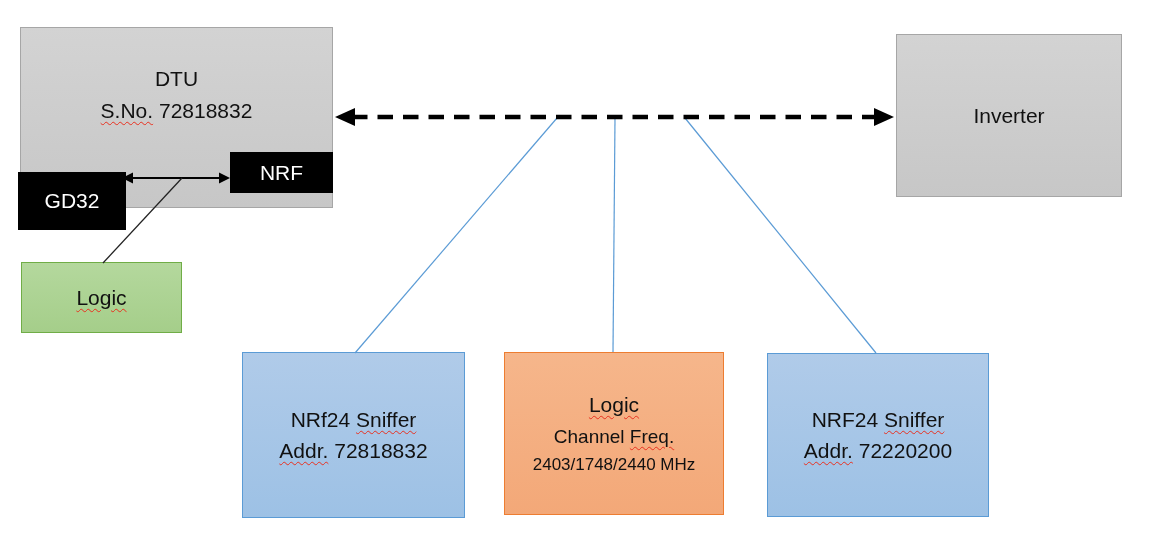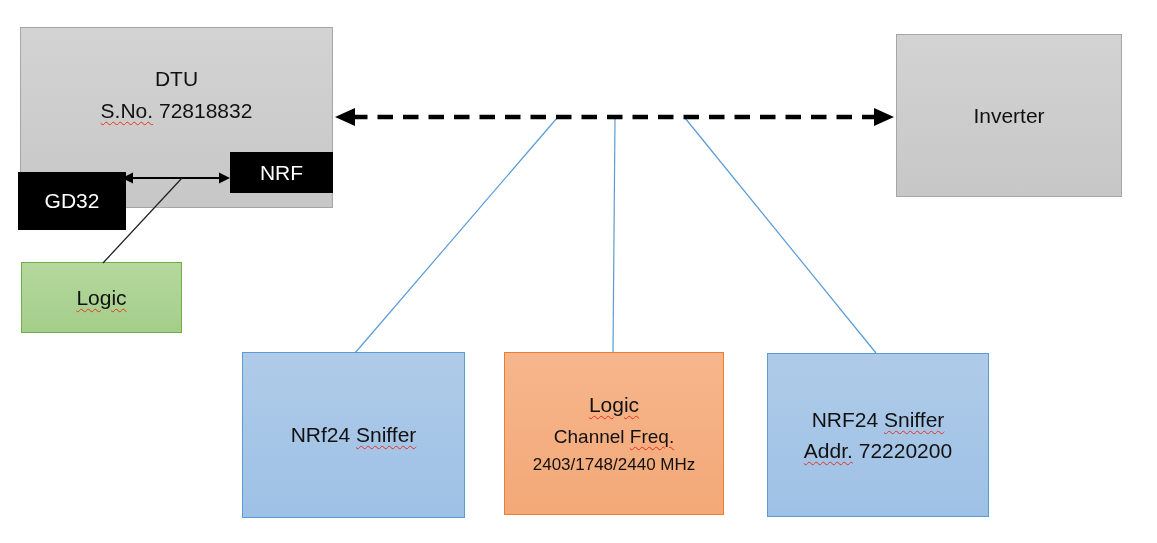--- a/index.html
+++ b/index.html
@@ -119,20 +119,21 @@
   <div class="box green logic">
     <div class="line sq">Logic</div>
   </div>
 
   <div class="box gray inverter">
     <div class="line">Inverter</div>
   </div>
 
   <div class="box blue sn-left">
     <div class="line"><span>NRf24</span> <span class="sq">Sniffer</span></div>
+    <div class="line"><span class="sq">Addr.</span> <span>72818832</span></div>
   </div>
 
   <div class="box orange hackrf">
     <div class="line sq">Logic</div>
     <div class="line sub1"><span>Channel</span> <span class="sq">Freq.</span></div>
     <div class="line sub2">2403/1748/2440 MHz</div>
   </div>
 
   <div class="box blue sn-right">
     <div class="line"><span>NRF24</span> <span class="sq">Sniffer</span></div>

